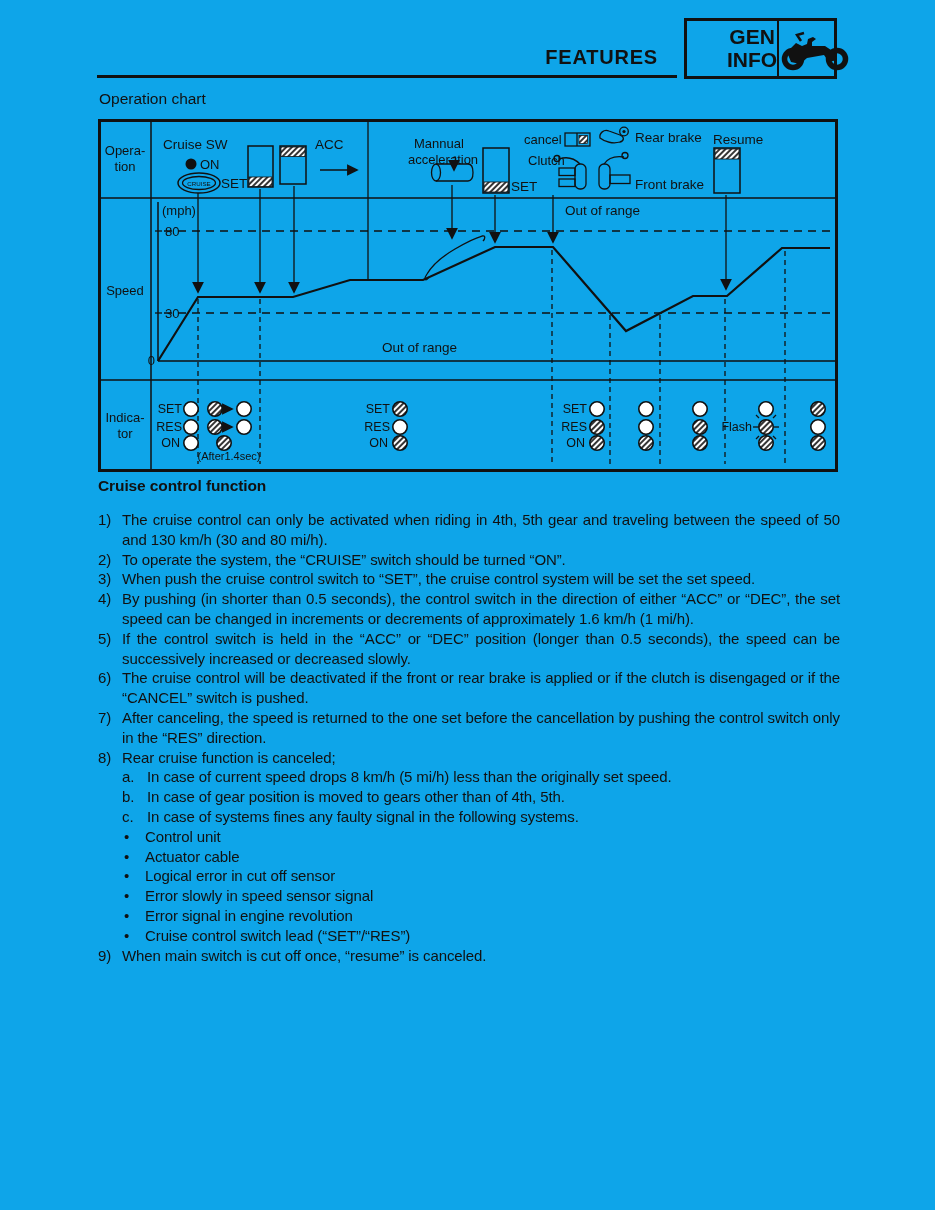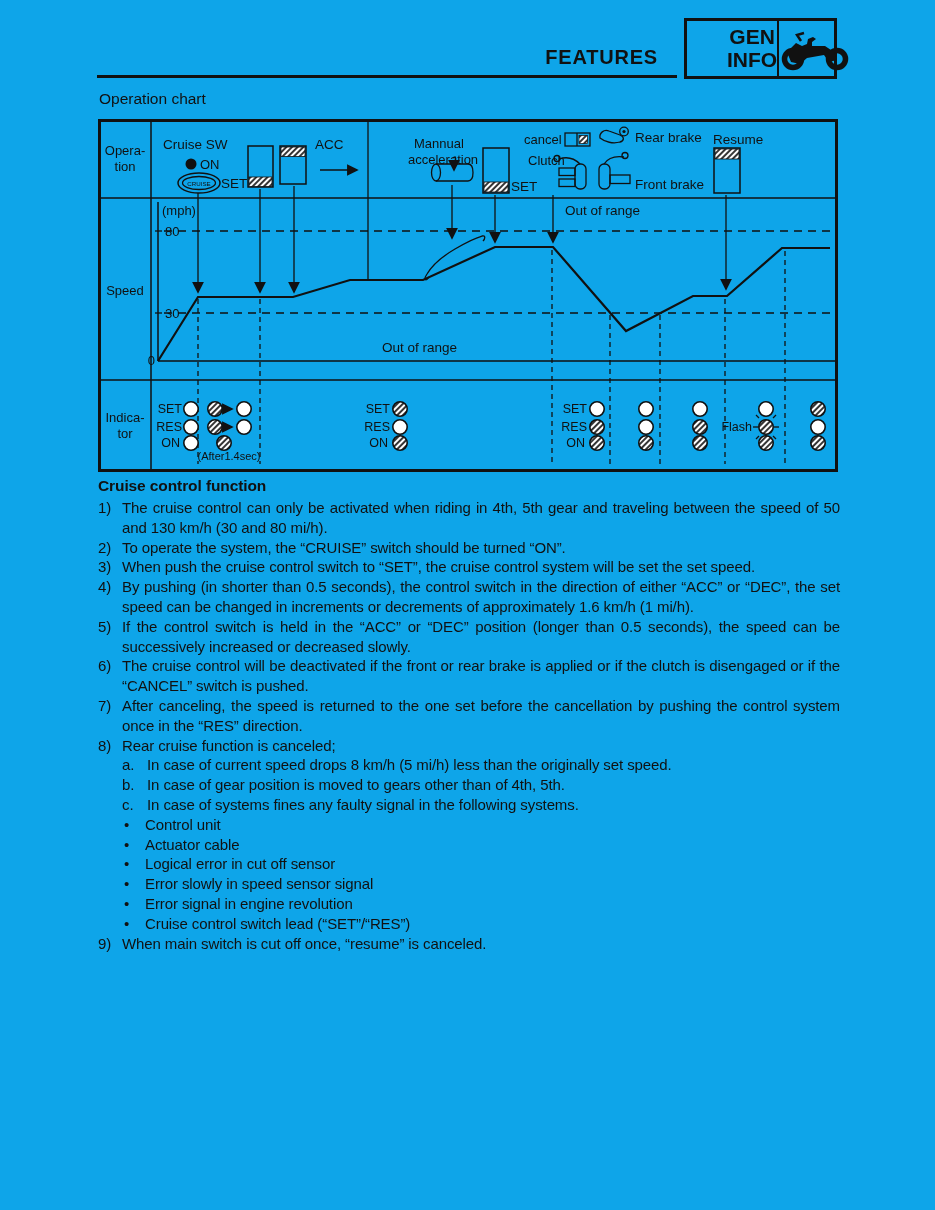--- a/index.html
+++ b/index.html
@@ -10,21 +10,21 @@
   .hdr-rule{position:absolute;top:75px;left:97px;width:580px;height:3px;background:#111;}
   .tabbox{position:absolute;top:18px;left:684px;width:153px;height:61px;border:3px solid #111;
           box-sizing:border-box;display:flex;padding-left:40px;}
   .tabbox .txt{width:81px;display:flex;flex-direction:column;justify-content:center;align-items:center;
           font-size:21px;font-weight:bold;line-height:1.05;border-right:2.5px solid #111;}
   .tabbox .ico{flex:1;display:flex;align-items:center;justify-content:center;}
   .sec-title{position:absolute;top:90px;left:99px;font-size:15.5px;font-weight:normal;}
   .chart-wrap{position:absolute;top:119px;left:98px;}
   .body-text{position:absolute;top:476px;left:98px;width:742px;font-size:15px;line-height:19.8px;
              letter-spacing:-0.1px;}
-  .body-text h3{margin:0 0 2px 0;font-size:15.5px;line-height:20px;}
+  .body-text h3{margin:0 0 14px 0;font-size:15.5px;line-height:20px;}
   .item{display:flex;text-align:justify;}
   .item .marker{flex:0 0 24px;}
   .item .text{flex:1;}
   .item.sub{margin-left:24px;}
   .item.sub .marker{flex:0 0 25px;}
   .item.bullet{margin-left:26px;}
   .item.bullet .marker{flex:0 0 21px;}
   .footer-page{position:absolute;top:1167px;left:0;width:935px;text-align:center;font-size:15px;}
   svg text{font-family:"Liberation Sans","DejaVu Sans",sans-serif;fill:#111;}
   .ln  {stroke:#111;stroke-width:1.5;fill:none;}
@@ -278,21 +278,21 @@
         <div class="item num">
     <span class="marker">5)</span>
     <span class="text">If the control switch is held in the “ACC” or “DEC” position (longer than 0.5 seconds), the speed can be successively increased or decreased slowly.</span>
   </div>
         <div class="item num">
     <span class="marker">6)</span>
     <span class="text">The cruise control will be deactivated if the front or rear brake is applied or if the clutch is disengaged or if the “CANCEL” switch is pushed.</span>
   </div>
         <div class="item num">
     <span class="marker">7)</span>
-    <span class="text">After canceling, the speed is returned to the one set before the cancellation by pushing the control system once in the “RES” direction.</span>
+    <span class="text">After canceling, the speed is returned to the one set before the cancellation by pushing the control switch only in the “RES” direction.</span>
   </div>
         <div class="item num">
     <span class="marker">8)</span>
     <span class="text">Rear cruise function is canceled;</span>
   </div>
         <div class="item sub">
     <span class="marker">a.</span>
     <span class="text">In case of current speed drops 8 km/h (5 mi/h) less than the originally set speed.</span>
   </div>
         <div class="item sub">

